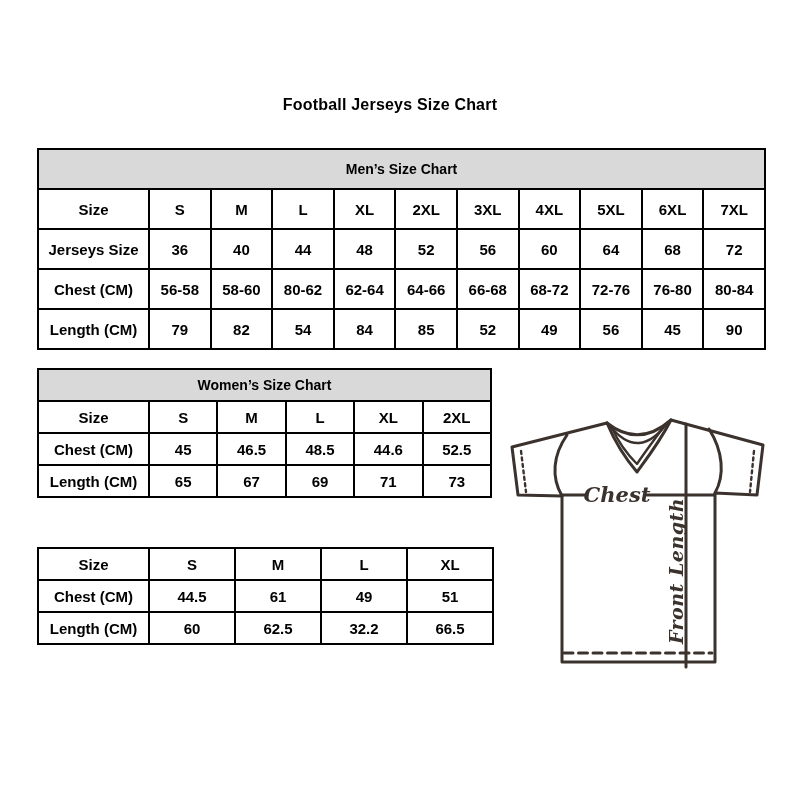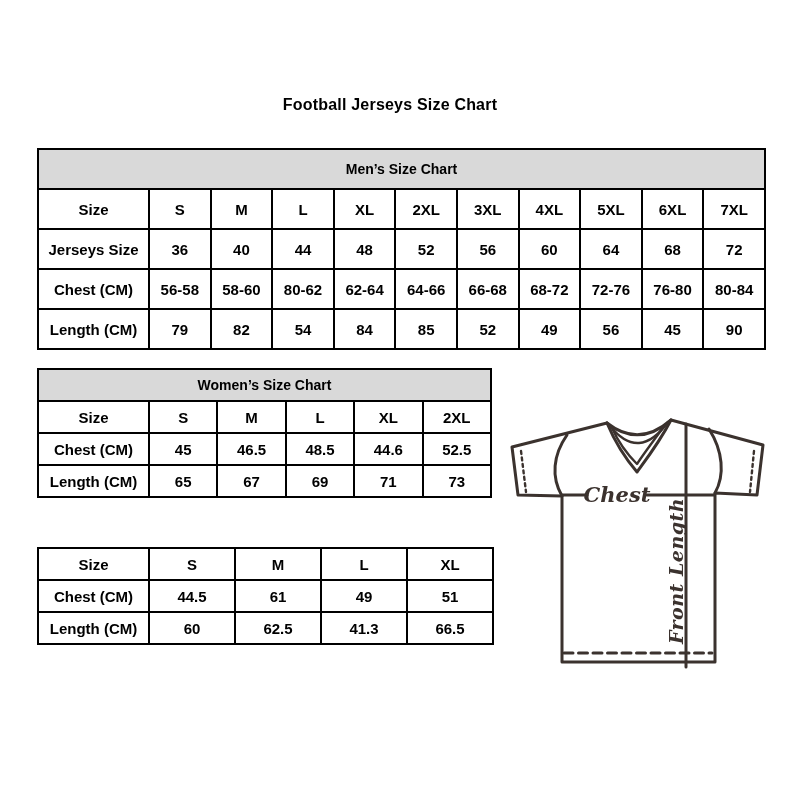--- a/index.html
+++ b/index.html
@@ -187,21 +187,21 @@
         <td>Chest (CM)</td>
         <td>44.5</td>
         <td>61</td>
         <td>49</td>
         <td>51</td>
       </tr>
       <tr>
         <td>Length (CM)</td>
         <td>60</td>
         <td>62.5</td>
-        <td>41.3</td>
+        <td>32.2</td>
         <td>66.5</td>
       </tr>
     </tbody>
   </table>
 
 <svg id="jersey-svg" viewBox="0 0 270 280" xmlns="http://www.w3.org/2000/svg">
 
   <path class="ln" d="M102,18 L7,42 L13,90 L57,91 L57,257 L210,257 L210,88 L252,90 L258,40 L166,15"></path>
 
   <path class="ln" d="M102,18 Q134,43 166,15"></path>

